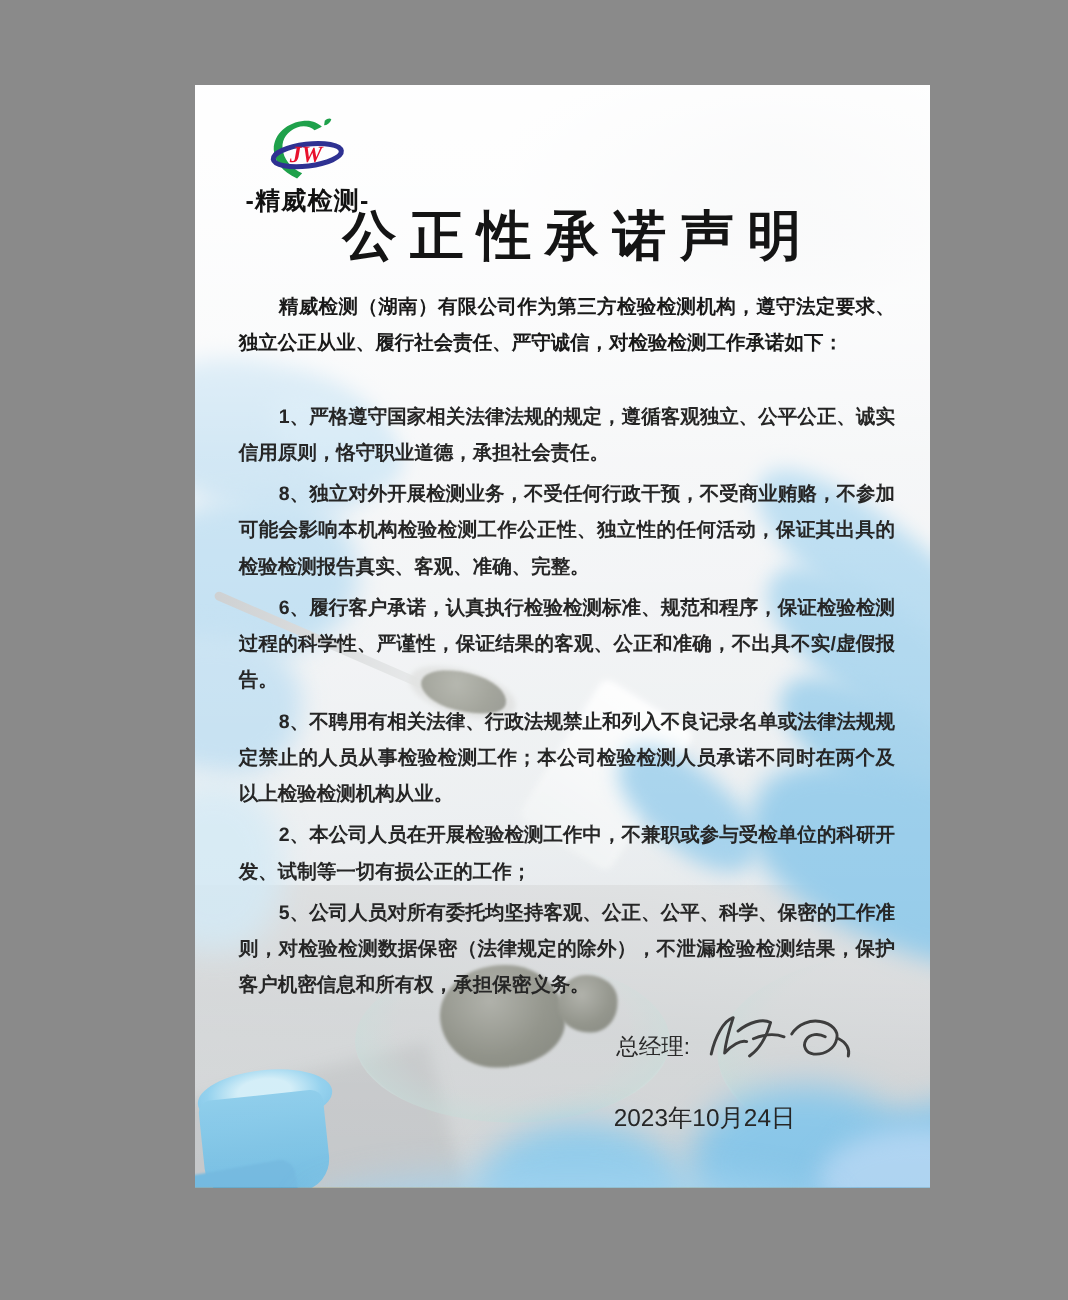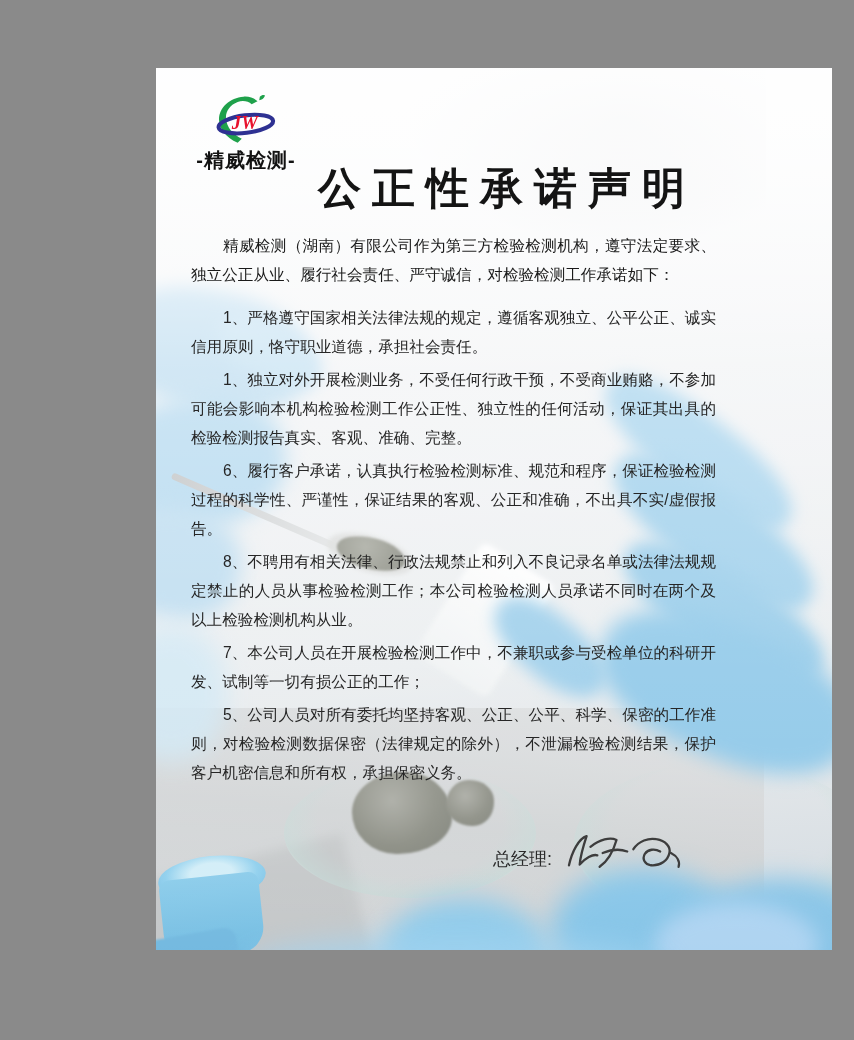--- a/index.html
+++ b/index.html
@@ -2,21 +2,21 @@
 <html><head>
 <meta charset="utf-8">
 <style>
   html,body{margin:0;padding:0;}
   body{
     width:854px;height:1040px;position:relative;overflow:hidden;
     background:#8a8a8a;
     font-family:"Liberation Sans","DejaVu Sans",sans-serif;
   }
   .page{
-    position:absolute;left:156px;top:68px;width:676px;height:882px;
+    position:absolute;left:156px;top:68px;width:588px;height:882px;
     background:#eab308;overflow:hidden;
   }
   
   .photo{position:absolute;inset:0;}
   .photo div{position:absolute;}
   .bg-base{inset:0;background:linear-gradient(175deg,#f4f5f7 0%,#eef0f2 28%,#e7eaed 48%,#dfe4e7 66%,#cfd6db 82%,#bfcbd4 100%);}
   .shade-tr{left:250px;top:-40px;width:360px;height:220px;background:radial-gradient(ellipse at 60% 40%,rgba(165,171,178,.5),rgba(165,171,178,0) 70%);}
   .table-surface{left:-20px;top:640px;width:628px;height:262px;background:linear-gradient(186deg,#cdd0d2,#bec2c4 45%,#c3c7c9);}
   .table-edge{left:-30px;top:792px;width:240px;height:170px;background:#a2a6a8;transform:rotate(-14deg);filter:blur(6px);opacity:.6;}
   .glove{border-radius:45%;}
@@ -57,23 +57,23 @@
   .content{position:absolute;inset:0;}
   .logo-svg{position:absolute;left:56px;top:24px;width:70px;height:56px;}
   .logo-name{position:absolute;left:14px;top:79px;width:152px;text-align:center;
     font-size:20px;font-weight:700;color:#121212;letter-spacing:1px;white-space:nowrap;}
   .title{position:absolute;left:0;right:0;top:92px;margin:0;text-align:center;padding-left:26px;
     font-family:Liberation Serif, serif;font-size:43px;font-weight:900;
     color:#141414;letter-spacing:11px;white-space:nowrap;}
   .body-text{position:absolute;left:35px;top:163px;width:525px;
     font-size:15.6px;line-height:29px;color:#262626;
     text-align:justify;text-justify:inter-character;}
-  .body-text p{margin:0 0 4px 0;text-indent:32px;}
-  .body-text p.intro{font-weight:normal;color:#1a1a1a;margin-bottom:14px;}
-  .sig-row{position:absolute;left:337px;top:768px;display:flex;align-items:center;}
+  .body-text p{margin:0 0 4px 0;text-indent:32px;font-weight:bold;}
+  .body-text p.intro{font-weight:bold;color:#1a1a1a;margin-bottom:30px;}
+  .sig-row{position:absolute;left:337px;top:746px;display:flex;align-items:center;}
   .sig-label{font-size:18px;color:#2a2a2a;white-space:nowrap;}
   .sig-svg{width:140px;height:46px;margin-left:6px;transform:translateY(-6px);}
   .date{position:absolute;left:335px;top:813px;font-size:19.5px;color:#262626;white-space:nowrap;}
 </style>
 </head>
 <body>
 
 <div class="page">
 
   <div class="photo">
@@ -118,35 +118,36 @@
       <ellipse cx="58" cy="52" rx="47" ry="15" fill="none" stroke="#2e3192" stroke-width="7" transform="rotate(-7 58 52)"></ellipse>
       <text x="34" y="61" font-family="'Liberation Serif','DejaVu Serif',serif" font-style="italic" font-weight="bold" font-size="32" fill="#e8112d">JW</text>
     </svg>
     <div class="logo-name">-精威检测-</div>
 
     <h1 class="title">公正性承诺声明</h1>
 
     <div class="body-text">
       <p class="intro">精威检测（湖南）有限公司作为第三方检验检测机构，遵守法定要求、独立公正从业、履行社会责任、严守诚信，对检验检测工作承诺如下：</p>
       <p>1、严格遵守国家相关法律法规的规定，遵循客观独立、公平公正、诚实信用原则，恪守职业道德，承担社会责任。</p>
-      <p>1、独立对外开展检测业务，不受任何行政干预，不受商业贿赂，不参加可能会影响本机构检验检测工作公正性、独立性的任何活动，保证其出具的检验检测报告真实、客观、准确、完整。</p>
+      <p>8、独立对外开展检测业务，不受任何行政干预，不受商业贿赂，不参加可能会影响本机构检验检测工作公正性、独立性的任何活动，保证其出具的检验检测报告真实、客观、准确、完整。</p>
       <p>6、履行客户承诺，认真执行检验检测标准、规范和程序，保证检验检测过程的科学性、严谨性，保证结果的客观、公正和准确，不出具不实/虚假报告。</p>
       <p>8、不聘用有相关法律、行政法规禁止和列入不良记录名单或法律法规规定禁止的人员从事检验检测工作；本公司检验检测人员承诺不同时在两个及以上检验检测机构从业。</p>
-      <p>7、本公司人员在开展检验检测工作中，不兼职或参与受检单位的科研开发、试制等一切有损公正的工作；</p>
+      <p>2、本公司人员在开展检验检测工作中，不兼职或参与受检单位的科研开发、试制等一切有损公正的工作；</p>
       <p>5、公司人员对所有委托均坚持客观、公正、公平、科学、保密的工作准则，对检验检测数据保密（法律规定的除外），不泄漏检验检测结果，保护客户机密信息和所有权，承担保密义务。</p>
     </div>
 
     <div class="sig-row">
       <span class="sig-label">总经理:</span>
       <svg class="sig-svg" viewBox="0 0 170 60">
         <g fill="none" stroke="#3d3d3d" stroke-width="3" stroke-linecap="round" stroke-linejoin="round">
           <path d="M8,46 C12,28 21,11 31,8 C27,20 23,34 22,45 C29,37 39,31 45,33"></path>
           <path d="M36,22 C48,12 62,9 70,13 C66,27 58,41 48,48"></path>
           <path d="M52,30 C64,25 76,25 84,28"></path>
           <path d="M92,25 C99,14 112,10 122,12 C134,14 141,22 139,30 C137,40 127,47 115,46 C107,45 103,38 107,31 C111,25 120,24 127,28"></path>
           <path d="M141,30 C149,34 153,41 151,48"></path>
         </g>
       </svg>
     </div>
 
+    <div class="date">2023年10月24日</div>
 
   </div>
 </div>
 
 </body></html>

